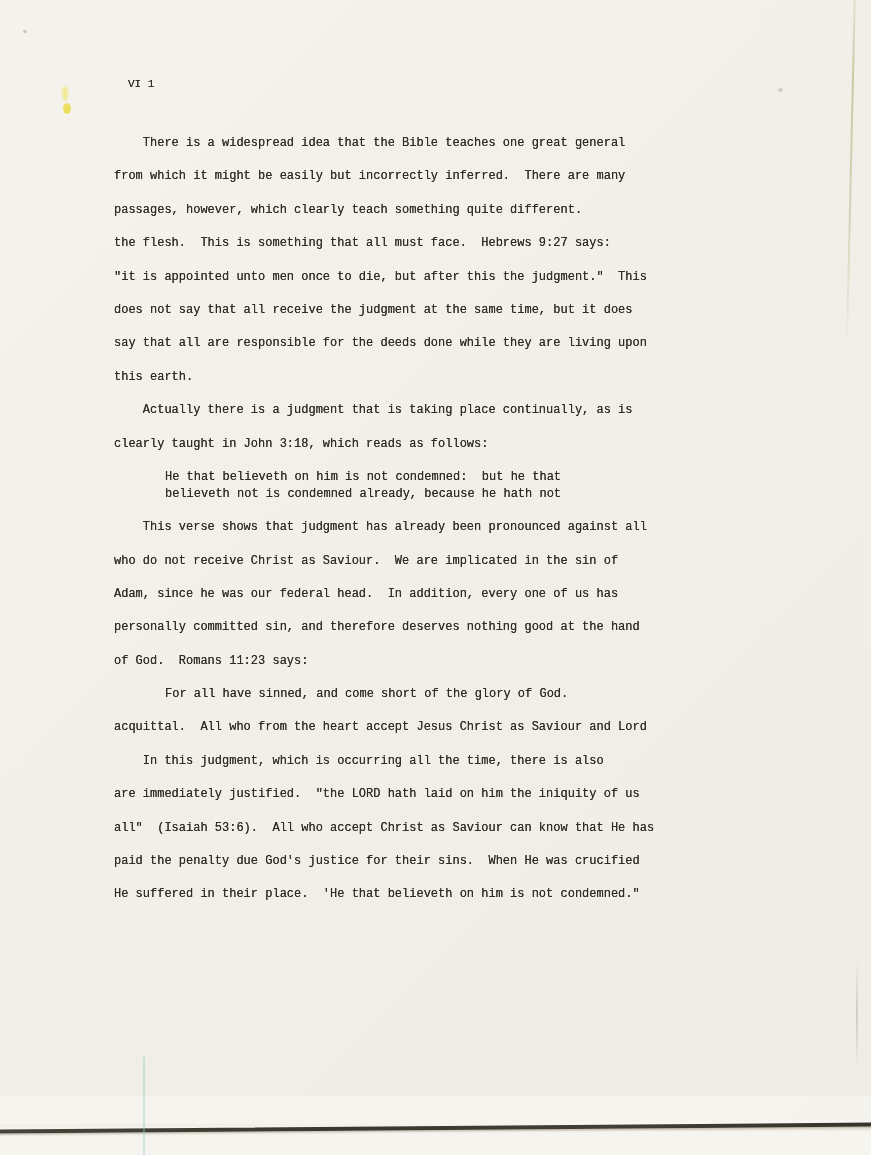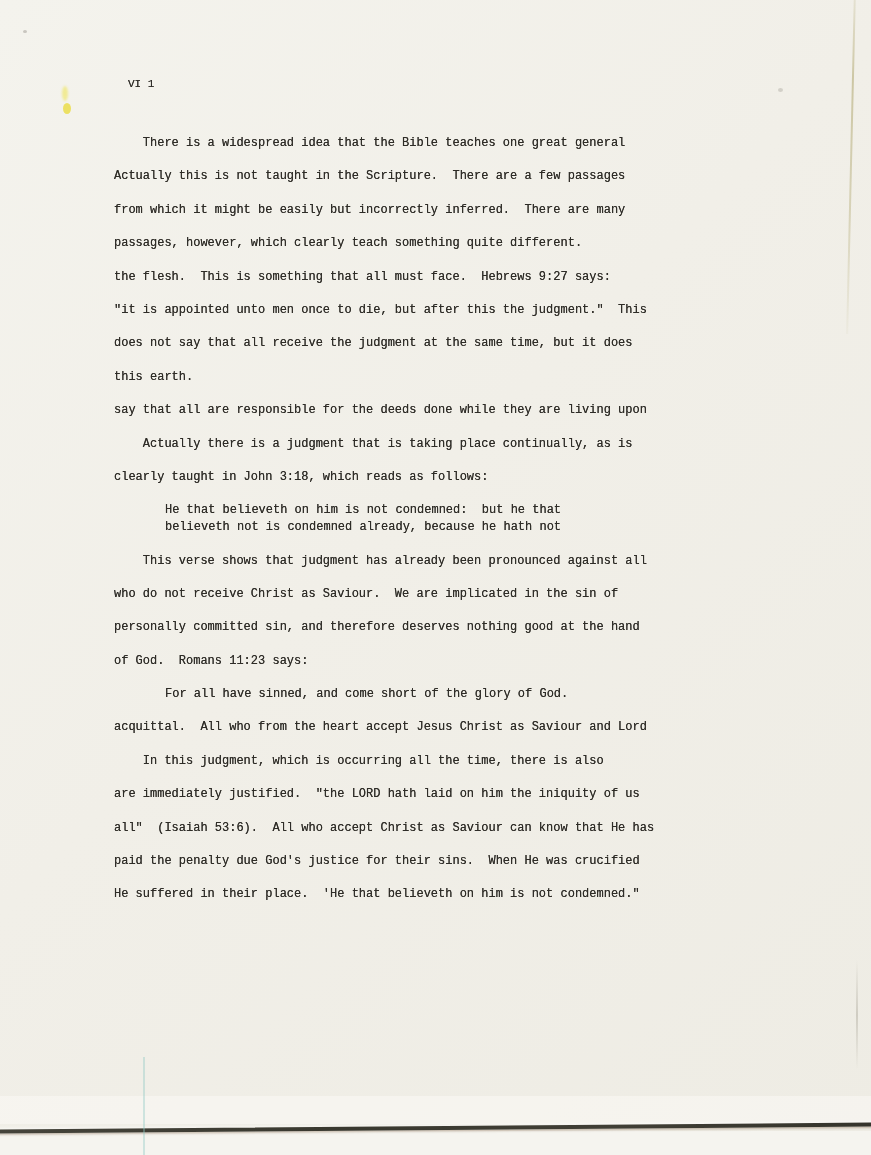--- a/index.html
+++ b/index.html
@@ -66,42 +66,42 @@
 
 <div class="page">
 
   <div class="doc-header ink">
     <span class="page-label">VI 1</span>
   </div>
 
   <div class="doc-body ink">
       <div class="block body">
         <div class="line">    There is a widespread idea that the Bible teaches one great general</div>
-        <div class="line">Actually this is not taught in the Scripture.  There are a few passages</div>
         <div class="line">from which it might be easily but incorrectly inferred.  There are many</div>
         <div class="line">passages, however, which clearly teach something quite different.</div>
       </div>
       <div class="block body">
         <div class="line">the flesh.  This is something that all must face.  Hebrews 9:27 says:</div>
         <div class="line">"it is appointed unto men once to die, but after this the judgment."  This</div>
         <div class="line">does not say that all receive the judgment at the same time, but it does</div>
+        <div class="line">say that all are responsible for the deeds done while they are living upon</div>
         <div class="line">this earth.</div>
-        <div class="line">say that all are responsible for the deeds done while they are living upon</div>
       </div>
       <div class="block body">
         <div class="line">    Actually there is a judgment that is taking place continually, as is</div>
         <div class="line">clearly taught in John 3:18, which reads as follows:</div>
       </div>
       <div class="block quote">
         <div class="line">He that believeth on him is not condemned:  but he that</div>
         <div class="line">believeth not is condemned already, because he hath not</div>
       </div>
       <div class="block body">
         <div class="line">    This verse shows that judgment has already been pronounced against all</div>
         <div class="line">who do not receive Christ as Saviour.  We are implicated in the sin of</div>
+        <div class="line">Adam, since he was our federal head.  In addition, every one of us has</div>
         <div class="line">personally committed sin, and therefore deserves nothing good at the hand</div>
         <div class="line">of God.  Romans 11:23 says:</div>
       </div>
       <div class="block quote">
         <div class="line">For all have sinned, and come short of the glory of God.</div>
       </div>
       <div class="block body">
         <div class="line">acquittal.  All who from the heart accept Jesus Christ as Saviour and Lord</div>
         <div class="line">    In this judgment, which is occurring all the time, there is also</div>
         <div class="line">are immediately justified.  "the LORD hath laid on him the iniquity of us</div>

